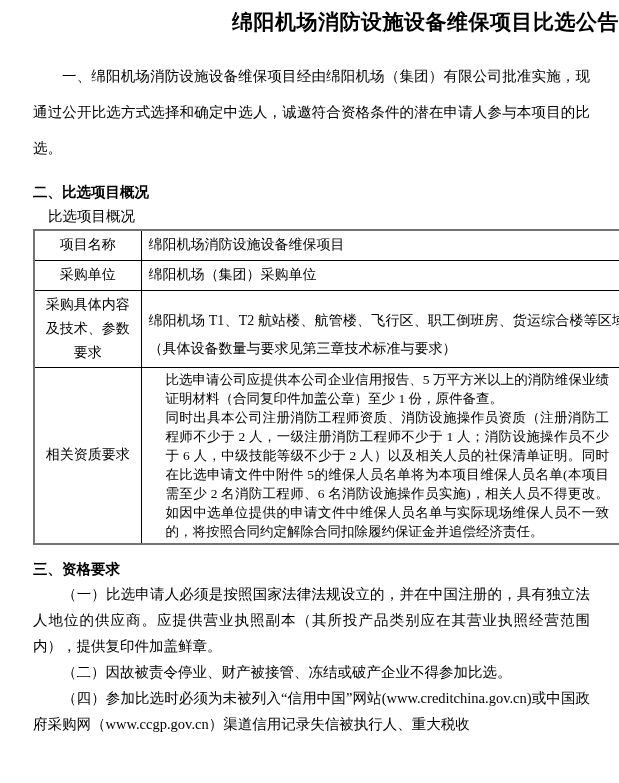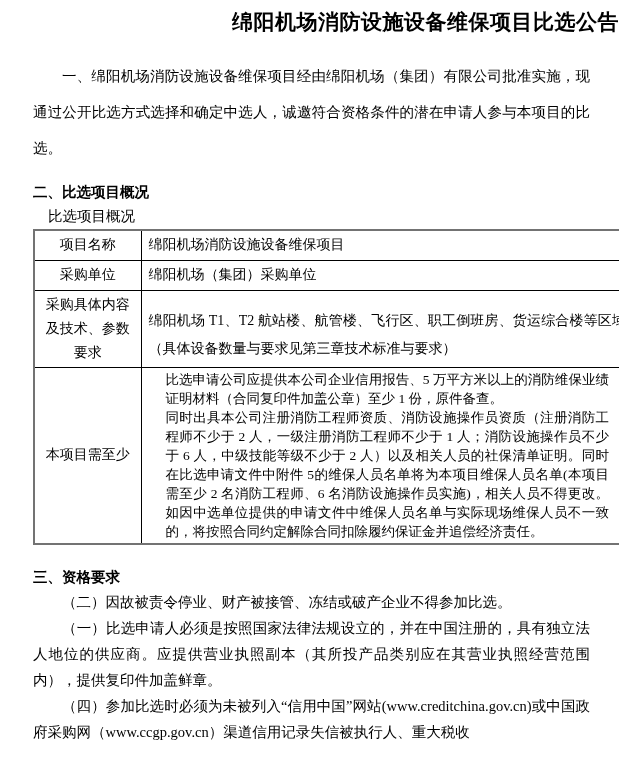--- a/index.html
+++ b/index.html
@@ -66,21 +66,21 @@
   }
   .cell-par { margin: 0; }
   table.overview tr:nth-child(1) td { height: 30px; }
   table.overview tr:nth-child(2) td { height: 30px; }
   table.overview tr:nth-child(3) td { height: 73px; }
   table.overview tr:nth-child(4) td { height: 30px; }
   table.overview tr:nth-child(5) td { height: 190px; }
   table.overview tr:nth-child(6) td { height: 28px; }
   tr.spacious td.cell-value { vertical-align: top; line-height: 28px; padding-top: 16px; }
   tr.dense td.cell-value { line-height: 19px; font-size: 13.5px; padding: 2px 24px; }
-  .sec3-heading { margin-top: 20px; font-family: Liberation Serif, serif; }
+  .sec3-heading { margin-top: 12px; font-family: Liberation Serif, serif; }
   .item {
     font-size: 14.5px;
     line-height: 26px;
     text-align: justify;
     text-indent: 2em;
   }
   .u { text-decoration: underline; text-underline-offset: 3px; }
   b { font-weight: normal; }
 </style>
 </head>
@@ -106,28 +106,28 @@
               <div class="cell-par"><span>绵阳机场（集团）采购单位</span></div>
             </td>
           </tr>
           <tr class="spacious">
             <td class="cell-label">采购具体内容及技术、参数要求</td>
             <td class="cell-value">
               <div class="cell-par"><span>绵阳机场 T1、T2 航站楼、航管楼、飞行区、职工倒班房、货运综合楼等区域（具体设备数量与要求见第三章技术标准与要求）</span></div>
             </td>
           </tr>
           <tr class="dense">
-            <td class="cell-label">本项目需至少</td>
+            <td class="cell-label">相关资质要求</td>
             <td class="cell-value">
               <div class="cell-par"><span>比选申请公司应提供本公司企业信用报告、5 万平方米以上的消防维保业绩证明材料（合同复印件加盖公章）至少 1 份，原件备查。</span></div>
               <div class="cell-par"><span>同时出具本公司注册消防工程师资质、消防设施操作员资质（注册消防工程师不少于 2 人，一级注册消防工程师不少于 1 人；消防设施操作员不少于 6 人，中级技能等级不少于 2 人）以及相关人员的社保清单证明。同时在比选申请文件中</span><b>附件 5</b><span>的维保人员名单将为本项目维保人员名单(本项目需至少 2 名消防工程师、6 名消防设施操作员实施)，相关人员不得更改。如因中选单位提供的申请文件中维保人员名单与实际现场维保人员不一致的，将按照合同约定解除合同扣除履约保证金并追偿经济责任。</span></div>
             </td>
           </tr>
         </tbody>
     </table>
     <h2 class="sec-heading sec3-heading">三、资格要求</h2>
     <div>
+        <p class="item"><span>（一）比选申请人必须是按照国家法律法规设立的，并在中国注册的，具有独立法人地位的供应商。应提供营业执照副本（其所投产品类别应在其营业执照经营范围内），提供复印件加盖鲜章。</span></p>
         <p class="item"><span>（二）因故被责令停业、财产被接管、冻结或破产企业不得参加比选。</span></p>
-        <p class="item"><span>（一）比选申请人必须是按照国家法律法规设立的，并在中国注册的，具有独立法人地位的供应商。应提供营业执照副本（其所投产品类别应在其营业执照经营范围内），提供复印件加盖鲜章。</span></p>
         <p class="item"><span>（四）参加比选时必须为未被列入“信用中国”网站(www.creditchina.gov.cn)或中国政府采购网（www.ccgp.gov.cn）渠道信用记录失信被执行人、重大税收</span></p>
       </div>
   </div>
 </div>
 
 </body></html>

